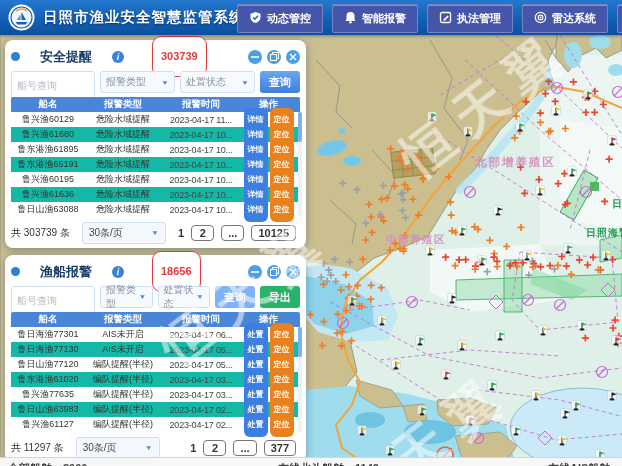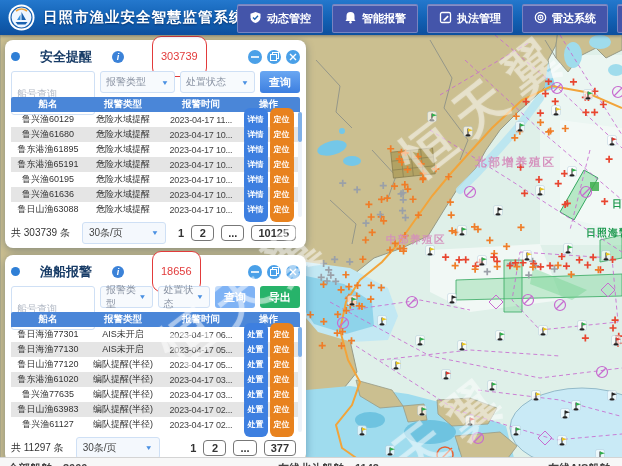--- a/index.html
+++ b/index.html
@@ -33,46 +33,46 @@
   .panel{position:absolute;left:5px;width:301px;background:#fff;border-radius:8px;z-index:20;
          box-shadow:0 2px 8px rgba(0,40,90,.35);padding:5px 6px;box-sizing:border-box}
   #panel-safety{top:40px;height:208px}
   #panel-alarm{top:255px;height:207px}
 
   .panel-header{display:flex;align-items:center;height:23px;gap:20px}
   .dot{width:9px;height:9px;border-radius:50%;background:#2f7fd6;flex:0 0 auto}
   .panel-title{font-size:13px;font-weight:bold;color:#173b66;white-space:nowrap}
   .info-icon{width:12px;height:12px;border-radius:50%;background:#3b82d8;color:#fff;font-size:9px;
              display:flex;align-items:center;justify-content:center;font-weight:bold;font-style:italic}
-  .badge{margin-left:8px;border:1.5px solid #e23b3b;color:#e23b3b;font-weight:normal;font-size:11px;
+  .badge{margin-left:8px;border:1.5px solid #e23b3b;color:#e23b3b;font-weight:bold;font-size:11px;
          border-radius:9px;padding:12px 8px;height:15px;line-height:15px;background:#fff}
   .win-controls{margin-left:auto;display:flex;gap:5px}
   .win-btn{width:14px;height:14px;border-radius:50%;background:#4aa0e8;color:#fff;
            display:flex;align-items:center;justify-content:center;cursor:pointer}
 
   .filter-row{display:flex;gap:5px;margin-top:3px;height:22px}
   .f-input{width:72px;height:20px;border:1px solid #cfe0f5;border-radius:3px;font-size:10px;
-           padding:11px 5px;color:#333;background:#fff;font-family:inherit}
+           padding:3px 5px;color:#333;background:#fff;font-family:inherit}
   .f-input::placeholder{color:#b3bac6}
   .f-select{width:78px;height:20px;border:1px solid #cfe0f5;border-radius:3px;background:#f7fafd;
             display:flex;align-items:center;justify-content:space-between;padding:0 5px;
             font-size:10px;color:#8a93a3;cursor:pointer}
   .chev{color:#4a90e2;font-size:8px;transform:scaleY(.8)}
   .btn{height:22px;border-radius:3px;color:#fff;font-size:11px;font-weight:bold;cursor:pointer;
        display:flex;align-items:center;justify-content:center;flex:1;min-width:40px}
   .btn.query{background:linear-gradient(180deg,#6aa7f2,#3d7fe0)}
   .btn.query.light{background:#7fb3f5}
   .btn.export{background:#27b36a}
 
   .table{margin-top:4px;position:relative}
   .thead{display:flex;background:#4a86d8;height:15px;align-items:center;border-radius:2px 2px 0 0}
   .th{color:#fff;font-size:9.5px;font-weight:bold;text-align:center}
   .c1{width:74px}.c2{width:76px}.c3{width:80px}.c4{width:55px}
   .row{display:flex;height:15px;align-items:center;cursor:pointer}
-  .row.alt{background:#e5e5e5}
+  .row.alt{background:#14b8a6}
   .td{font-size:9px;color:#333;text-align:center;white-space:nowrap;overflow:hidden}
   .td.time{color:#444;letter-spacing:-0.2px}
   .pill{height:24px;border-radius:6px;color:#fff;font-size:8px;font-weight:bold;padding:0 4px;
         display:inline-flex;align-items:center;margin:0 1px;cursor:pointer;white-space:nowrap}
   .pill.blue{background:#3d7fe0}
   .pill.orange{background:#e8821e}
   .scrollbar{position:absolute;right:-2px;top:15px;width:4px;height:105px;background:#edf2f9;border-radius:2px}
   .scroll-thumb{width:4px;height:30px;background:#7fb0e8;border-radius:2px;cursor:pointer}
 
   .pager{display:flex;align-items:center;margin-top:5px;gap:6px}

